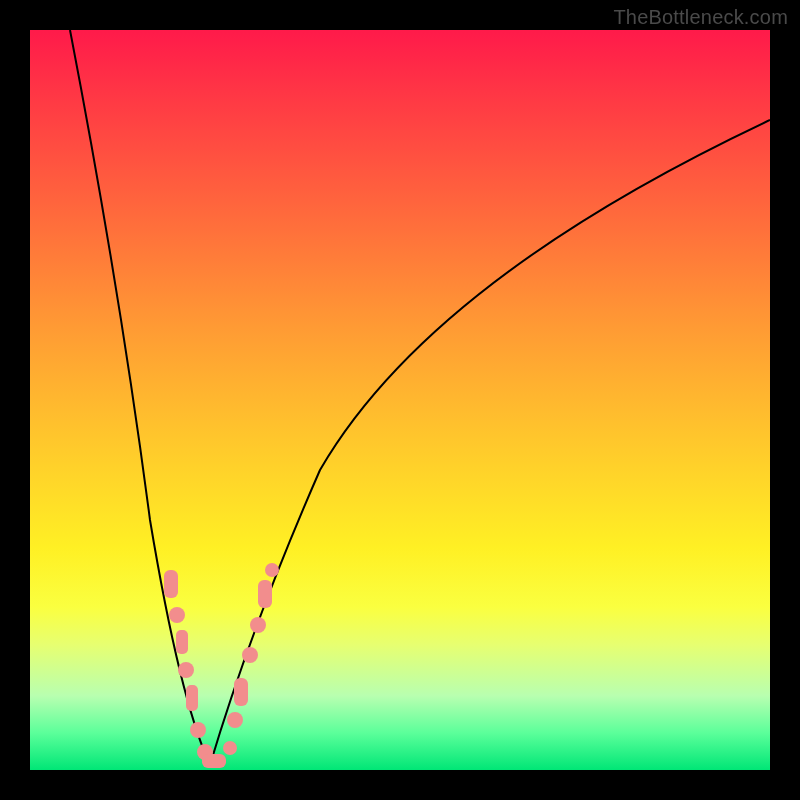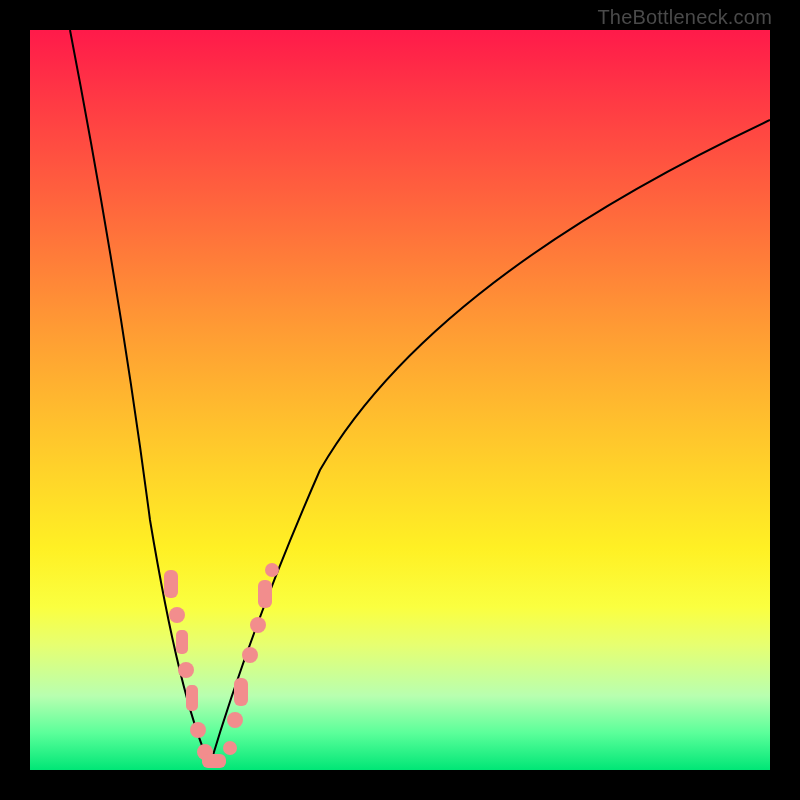--- a/index.html
+++ b/index.html
@@ -52,21 +52,21 @@
     fill: #f28d8d;
     stroke: none;
   }
   .curve rect.marker {
     fill: #f28d8d;
     stroke: none;
   }
   .watermark {
     position: absolute;
     top: 6px;
-    right: 28px;
+    right: 12px;
     color: #4a4a4a;
     font-size: 20px;
     font-weight: 500;
     letter-spacing: 0.2px;
     user-select: none;
   }
 </style>
 </head>
 <body>
 

